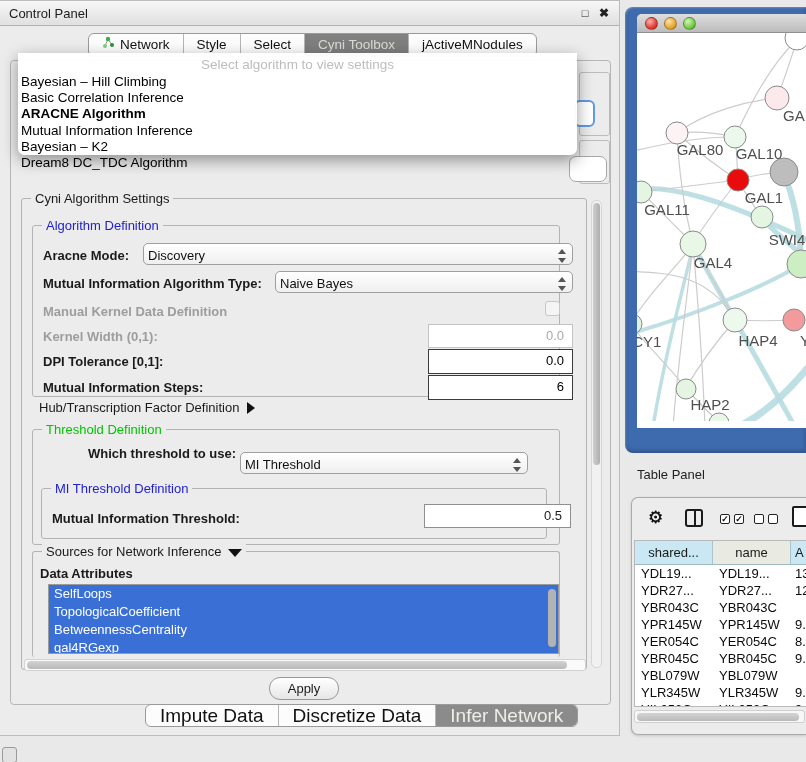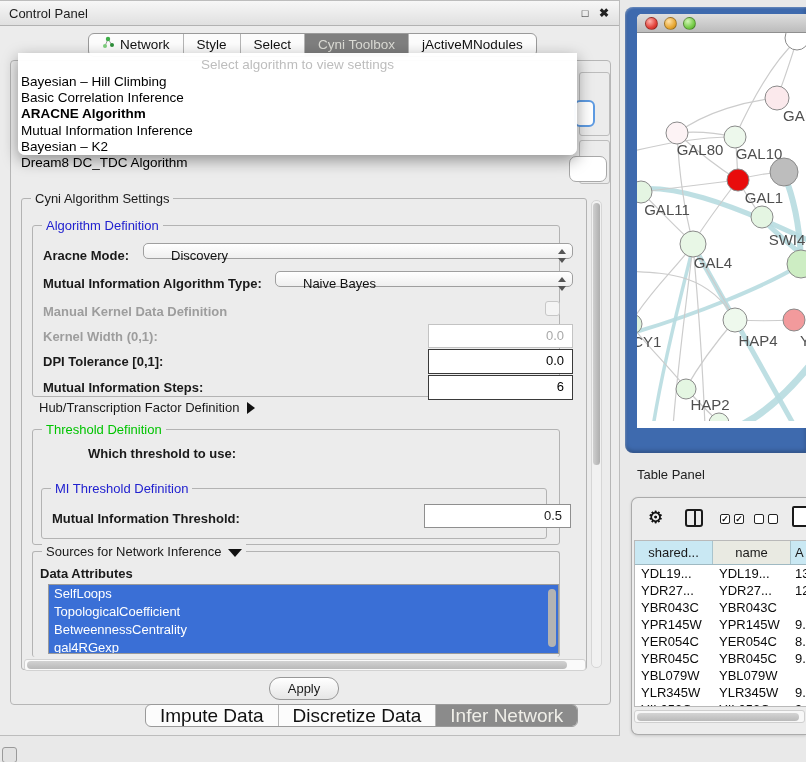--- a/index.html
+++ b/index.html
@@ -53,23 +53,23 @@
     background:#f1f1f1; border:1px solid #d6d6d6; border-radius:5px; }
   .vscroll .thumb { position:absolute; left:1px; top:2px; width:7px; height:262px;
     background:linear-gradient(90deg,#cfcfcf,#aeaeae); border-radius:4px; }
 
   .grp-algdef { left:10px; top:26px; width:528px; height:172px; }
 
   .lbl { position:absolute; font-size:13px; white-space:nowrap; }
   .b { font-weight:bold; }
   .dis { color:#9d9d9d; }
 
-  .combo { position:absolute; height:16px; background:linear-gradient(#ffffff,#efefef);
+  .combo { position:absolute; height:22px; background:linear-gradient(#ffffff,#efefef);
     border:1px solid #9f9f9f; border-radius:5px; font-size:13px; line-height:24px;
-    padding-left:27px; color:#111; }
+    padding-left:4px; color:#111; }
   .combo .arrows { position:absolute; right:5px; top:4px; width:10px; height:16px; }
   .arrows i { position:absolute; left:1px; width:0; height:0; border-left:4px solid transparent;
     border-right:4px solid transparent; }
   .arrows .up { top:1px; border-bottom:5px solid #555; }
   .arrows .dn { bottom:1px; border-top:5px solid #555; }
 
   .chk { position:absolute; width:15px; height:15px; border:1px solid #c7c7c7;
     border-radius:3px; background:#f4f4f4; }
 
   .tf { position:absolute; height:24px; background:#fff; font-size:13px; line-height:22px;
@@ -258,20 +258,27 @@
       </div>
 
       <div class="hub-row">
         <span>Hub/Transcription Factor Definition</span><span class="tri-right"></span>
       </div>
 
       <div class="grp grp-threshold">
         <span class="gtitle t-green">Threshold Definition</span>
 
         <span class="lbl b" style="left:55px; top:16px;">Which threshold to use:</span>
+        <div class="combo" style="left:207px; top:22px; width:288px;">
+          <span>MI Threshold</span>
+          <span class="arrows">
+              <i class="up"></i>
+              <i class="dn"></i>
+            </span>
+        </div>
 
         <div class="grp grp-midef">
           <span class="gtitle t-blue">MI Threshold Definition</span>
           <span class="lbl b" style="left:10px; top:22px;">Mutual Information Threshold:</span>
           <div class="tf" style="left:382px; top:15px; width:147px; border:1px solid #8f8f8f;">0.5</div>
         </div>
       </div>
 
       <div class="grp grp-sources">
         <span class="gtitle"><span>Sources for Network Inference</span><span class="tri-down"></span></span>

